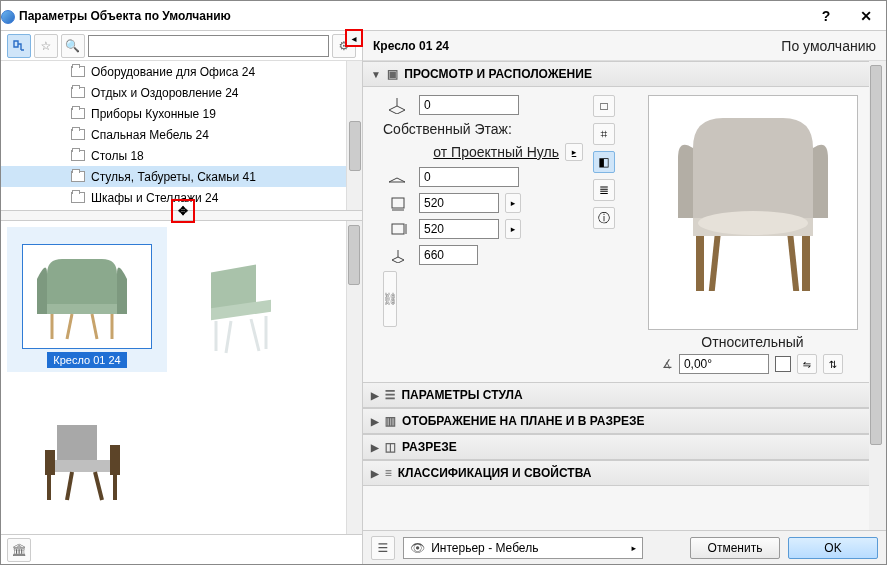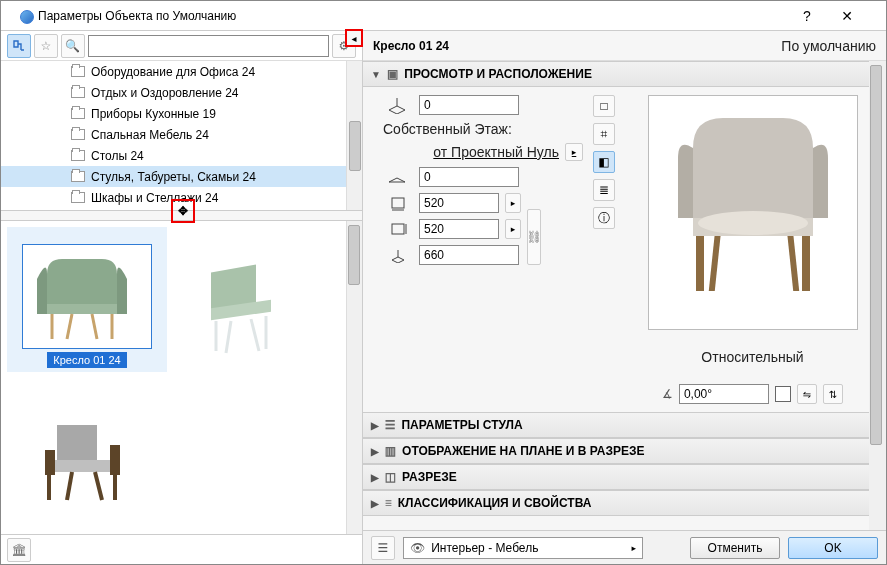--- a/index.html
+++ b/index.html
@@ -1,18 +1,18 @@
 <!DOCTYPE html>
 <html><head>
 <meta charset="utf-8">
 <style>
   * { box-sizing: border-box; margin: 0; padding: 0; font-family: Arial, sans-serif; font-size: 12px; }
   body { background: #f0f0f0; width: 887px; height: 565px; position: relative; }
   .window { width: 887px; height: 565px; background: #fff; border: 1px solid #888; display: flex; flex-direction: column; }
-  .titlebar { height: 30px; background: #fff; border-bottom: 1px solid #ccc; display: flex; align-items: center; padding: 0 19px; }
+  .titlebar { height: 30px; background: #fff; border-bottom: 1px solid #ccc; display: flex; align-items: center; padding: 0 0; font-weight: bold; }
   .titlebar-title { flex: 1; font-size: 12px; color: #000; padding-left: 18px; position: relative; }
   .titlebar-title::before { content:''; position:absolute; left:0; top:1px; width:12px; height:12px; border-radius:50%; border:1px solid #3a7bd5; background:linear-gradient(135deg,#6cb4ee,#2a6dc6);}
   .titlebar-btn { width: 40px; height: 28px; display:flex; align-items:center; justify-content:center; font-size:14px; color:#000;}
   .body { flex:1; display:flex; }
   .left { width: 362px; display:flex; flex-direction:column; border-right:1px solid #ccc; position:relative; }
   .collapse-btn { position:absolute; right:-1px; top:-2px; width:18px; height:18px; border:2px solid #e00; display:flex; align-items:center; justify-content:center; background:#f6f6f6; z-index:5;}
   .toolbar-row { height:30px; display:flex; align-items:center; gap:3px; padding:3px 6px; background:#fff; border-bottom:1px solid #ddd;}
   .tool-btn { width:24px; height:24px; border:1px solid #ccc; background:#fafafa; display:flex; align-items:center; justify-content:center; border-radius:2px;}
   .tool-btn.active{ background:#cfe5f9; border-color:#7fb5e3;}
   .search { flex:1; height:22px; border:1px solid #888; background:#fff;}
@@ -39,21 +39,21 @@
   .right-header{ height:30px; display:flex; align-items:center; justify-content:space-between; padding:0 10px; background:#f6f6f6; border-bottom:1px solid #ddd;}
   .right-header-title{ font-weight:bold;}
   .right-body{ flex:1; overflow:hidden; position:relative;}
   .section-head{ height:26px; background:linear-gradient(#f2f2f2,#e6e6e6); border-top:1px solid #ccc; border-bottom:1px solid #ccc; display:flex; align-items:center; padding:0 8px; gap:6px; font-weight:bold; font-size:11px;}
   .section-head .tri{ font-size:10px; color:#555;}
   .section-body{ padding:8px 12px 8px 20px; display:flex; gap:10px;}
   .form-col{ flex:0 0 200px; display:flex; flex-direction:column; gap:6px;}
   .mode-col{ flex:0 0 28px; display:flex; flex-direction:column; gap:6px; padding-top:0;}
   .mode-btn{ width:22px;height:22px;border:1px solid #ccc;background:#fafafa;display:flex;align-items:center;justify-content:center;border-radius:2px;}
   .mode-btn.active{ background:#cfe5f9;border-color:#7fb5e3;}
-  .preview-col{ flex:1; display:flex; flex-direction:column; align-items:center;gap:15px;}
+  .preview-col{ flex:1; display:flex; flex-direction:column; align-items:center;}
   .preview-box{ width:210px;height:235px; border:1px solid #bbb; background:#fff; display:flex; align-items:center; justify-content:center;}
   .row{ display:flex; align-items:center; gap:6px;}
   .inp{ height:20px; border:1px solid #888; background:#fff; padding:0 4px; width:100px;}
   .small-lbl{ font-size:14px; color:#222;}
   .sel{ height:22px; border:1px solid #888; background:#fff; width:190px; padding:0 4px; display:flex; align-items:center; justify-content:space-between;}
   .icon-sq{ width:30px;height:20px;display:flex;align-items:center;justify-content:center;color:#666;}
   .right-thumb{ position:absolute; left:1px; width:12px; background:#ccc; border:1px solid #aaa; border-radius:2px;}
   .footer-right{ height:34px; border-top:1px solid #ccc; display:flex; align-items:center; padding:0 8px; gap:8px; background:#f2f2f2;}
   .layer-combo{ flex:0 0 240px; height:22px; border:1px solid #999; background:#fff; display:flex; align-items:center; padding:0 6px; gap:6px;}
   .spacer{ flex:1;}
@@ -115,25 +115,25 @@
         <div class="tree-row">
             <span class="folder-icon"></span>
             <span>Приборы Кухонные 19</span>
           </div>
         <div class="tree-row">
             <span class="folder-icon"></span>
             <span>Спальная Мебель 24</span>
           </div>
         <div class="tree-row">
             <span class="folder-icon"></span>
-            <span>Столы 24</span>
+            <span>Столы 18</span>
           </div>
         <div class="tree-row selected">
             <span class="folder-icon"></span>
-            <span>Стулья, Табуреты, Скамьи 24</span>
+            <span>Стулья, Табуреты, Скамьи 41</span>
           </div>
         <div class="tree-row">
             <span class="folder-icon"></span>
             <span>Шкафы и Стеллажи 24</span>
           </div>
         <div class="tree-scroll">
           <div class="tree-thumb" style="top:60px;height:50px;"></div>
         </div>
       </div>
 
@@ -235,21 +235,21 @@
             </div>
             <div class="row">
               <span class="icon-sq">
                 <svg width="22" height="18">
                     <path d="M2 14 l8 -4 l8 4" fill="none" stroke="#444"></path>
                     <line x1="2" y1="14" x2="18" y2="14" stroke="#444"></line>
                   </svg>
               </span>
               <input class="inp" value="0" style="">
             </div>
-            <div style="display:flex;gap:6px;align-items:flex-end;">
+            <div style="display:flex;gap:6px;align-items:flex-start;flex-direction:column;">
               <div style="display:flex;flex-direction:column;gap:6px;">
                 <div class="row">
                   <span class="icon-sq">
                       <svg width="18" height="16">
                         <rect x="3" y="3" width="12" height="10" fill="none" stroke="#444"></rect>
                         <line x1="3" y1="15" x2="15" y2="15" stroke="#444"></line>
                       </svg>
                     </span>
                   <input class="inp" style="width: 80px;" value="520">
                   <span class="tool-btn" style="width:16px;height:20px;">
@@ -267,21 +267,21 @@
                   <span class="tool-btn" style="width:16px;height:20px;">
                       <span style="font-size:9px;">▸</span>
                     </span>
                 </div>
                 <div class="row">
                   <span class="icon-sq">
                       <svg width="18" height="16">
                         <path d="M3 13 l6 -3 l6 3 l-6 3 z M9 10 l0 -7" fill="none" stroke="#444"></path>
                       </svg>
                     </span>
-                  <input class="inp" style="width: 100px;" value="660">
+                  <input class="inp" style="width: 59px;" value="660">
                 </div>
               </div>
               <div class="link-vert">
                 <span style="color:#777;">⛓</span>
               </div>
             </div>
           </div>
 
           <div class="mode-col">
             <div class="mode-btn">

